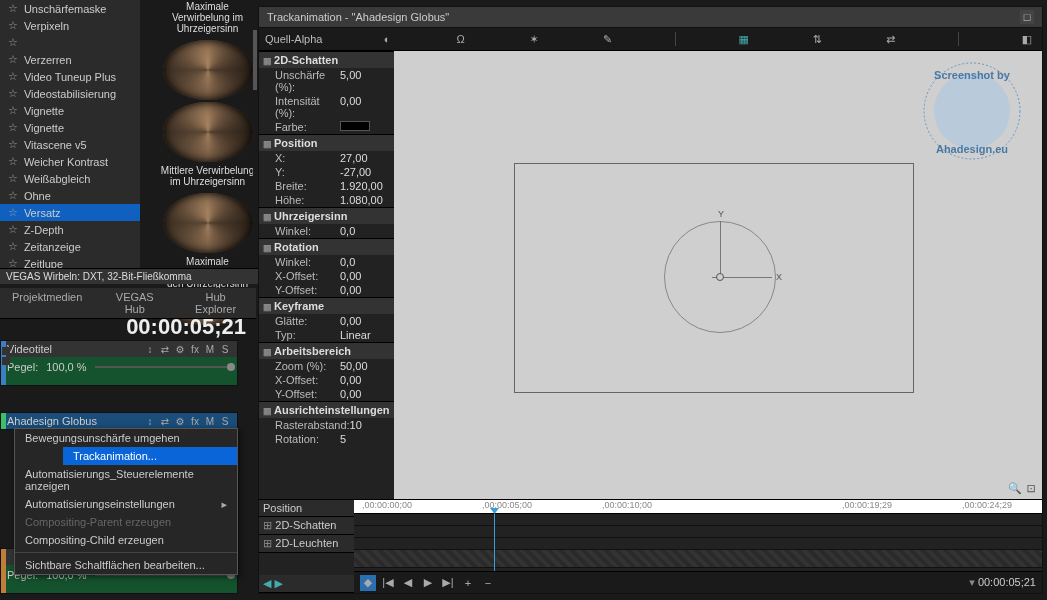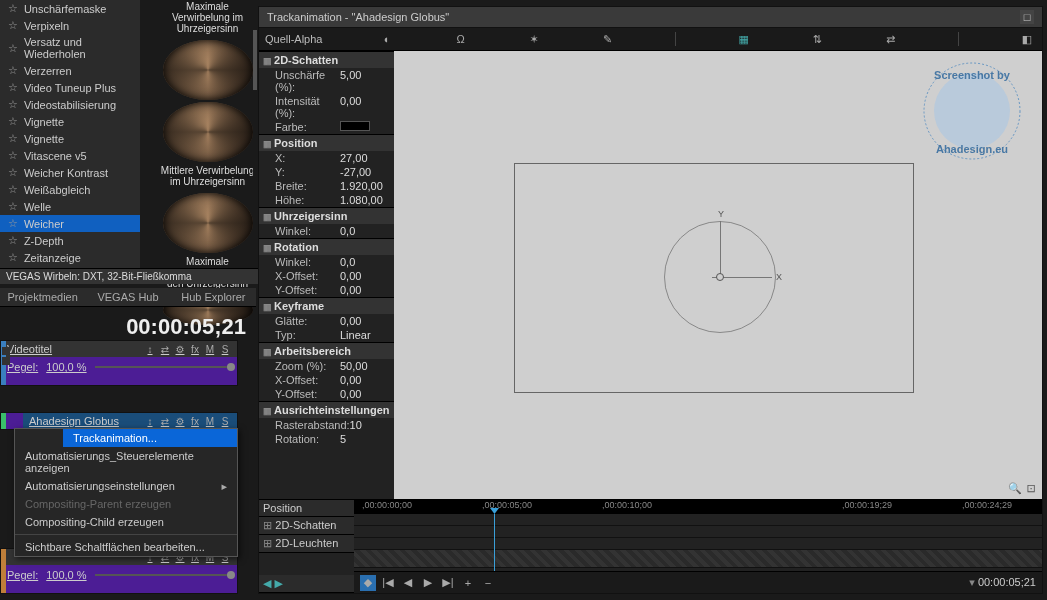--- a/index.html
+++ b/index.html
@@ -13,39 +13,39 @@
 
 
 .thumbcol { position:absolute; left:160px; top:0; width:95px; }
 .thumb { width:90px; height:60px; border-radius:50%; background:radial-gradient(circle at 40% 40%,#b8906a,#3a2b20); margin:2px auto; box-shadow:inset 0 0 10px #000; position:relative; overflow:hidden;}
 .thumb::after{content:"";position:absolute;inset:0;background:conic-gradient(from 0deg at 50% 50%, transparent, rgba(0,0,0,.5), transparent, rgba(0,0,0,.5), transparent);border-radius:50%;}
 .thumb-label { font-size:10px; text-align:center; color:#ddd; line-height:11px; padding:1px 0 4px; }
 
 
 .fx-footer { position:absolute; left:0; top:268px; width:264px; background:#333; padding:2px 6px; font-size:10px; color:#ddd; border-top:1px solid #000;}
 .tabs3 { position:absolute; left:0; top:288px; width:256px; display:flex; background:#2b2b2b; }
-.tabs3 div { flex:1; text-align:center; padding:3px 0; cursor:pointer; color:#aaa; border-bottom:1px solid #000;}
+.tabs3 div { flex:1; text-align:center; padding:3px 12px; cursor:pointer; color:#aaa; border-bottom:1px solid #000;}
 
 
 .tc { position:absolute; left:0; top:310px; width:256px; text-align:right; font-size:22px; font-weight:bold; color:#eee; padding:4px 10px;}
 
 
-.track { position:absolute; left:0; width:238px; background:#4c1d95; border:1px solid #111;text-decoration:underline; }
+.track { position:absolute; left:0; width:238px; background:#14532d; border:1px solid #111; }
 .track .hdr { display:flex; justify-content:space-between; align-items:center; padding:2px 6px; background:#333; }
 .track .hdr .btns { display:flex; gap:3px; }
 .track .hdr .btns span { width:12px; height:12px; display:inline-flex; align-items:center; justify-content:center; font-size:10px; color:#aaa;}
 .track .body { padding:4px 6px 12px; }
 .pegel { display:flex; align-items:center; gap:8px; }
 .pegelbar { flex:1; height:2px; background:#555; position:relative; }
 .pegelbar::after{content:"";position:absolute;left:100%;top:-3px;width:8px;height:8px;border-radius:50%;background:#888;transform:translateX(-4px);}
 
 .tcolor { position:absolute; left:0; top:0; width:5px; bottom:0; }
 .tc-blue{background:#3a7fbf;} .tc-green{background:#3abf6a;} .tc-orange{background:#bf7f3a;}
 
-.track.sel .hdr{background:#1a4d7a;margin-left:22px;}
+.track.sel .hdr{background:#1a4d7a;}
 
 
 .menu { position:absolute; left:14px; top:428px; width:224px; background:#262626; border:1px solid #555; box-shadow:2px 2px 6px rgba(0,0,0,.6); z-index:50;}
 .menu .mi { padding:3px 10px; cursor:pointer; }
 .menu .mi.sel { background:#0a66d8; color:#fff;margin-left:48px; }
 .menu .mi.dis { color:#666; }
 .menu .mi.arr::after{content:"▸";float:right;color:#aaa;}
 .menu .sep{height:1px;background:#444;margin:3px 0;}
 
 
@@ -77,21 +77,21 @@
 .axisY{position:absolute;left:326px;top:170px;width:0;height:56px;border-left:1px solid #777;}
 .axisY::after{content:"Y";position:absolute;left:-3px;top:-12px;font-size:9px;color:#555;}
 .axiso{position:absolute;left:322px;top:222px;width:8px;height:8px;border:1px solid #555;border-radius:50%;background:#cfcfcf;}
 .zoombtns{position:absolute;right:4px;bottom:4px;display:flex;gap:2px;}
 .zoombtns span{width:14px;height:14px;display:inline-flex;align-items:center;justify-content:center;color:#555;cursor:pointer;}
 
 .bottombar{height:94px;background:#1a1a1a;display:flex;border-top:1px solid #000;}
 .bb-left{width:95px;background:#222;display:flex;flex-direction:column;}
 .bb-left .lrow{padding:2px 4px;border-bottom:1px solid #000;background:#2b2b2b;}
 .bb-right{flex:1;display:flex;flex-direction:column;position:relative;}
-.ruler{height:14px;background:#000000;position:relative;border-bottom:1px solid #000;}
+.ruler{height:14px;background:#ffffff;position:relative;border-bottom:1px solid #000;}
 .ruler .tick{position:absolute;top:0;font-size:9px;color:#888;}
 .tl-rows{flex:1;background:#222;position:relative;}
 .tl-rows .r{height:12px;border-bottom:1px solid #111;position:relative;}
 .tl-rows .r.fat{height:18px;background:repeating-linear-gradient(45deg,#333 0 4px,#2a2a2a 4px 8px);}
 .cursor{position:absolute;top:0;bottom:0;width:1px;background:#3a9fd8;left:140px;}
 .cursor::before{content:"";position:absolute;top:-6px;left:-4px;width:9px;height:6px;background:#3a9fd8;clip-path:polygon(0 0,100% 0,50% 100%);}
 .transport{height:22px;background:#1a1a1a;display:flex;align-items:center;gap:4px;padding:0 6px;border-top:1px solid #000;}
 .transport .tb{width:16px;height:16px;display:inline-flex;align-items:center;justify-content:center;color:#aaa;cursor:pointer;}
 .transport .tc2{margin-left:auto;color:#ddd;}
 .watermark{position:absolute;right:20px;top:10px;width:100px;height:100px;opacity:.9;pointer-events:none;}
@@ -109,21 +109,20 @@
     <div class="fx-item">
       <span class="star">☆</span>
       <span>Unschärfemaske</span>
     </div>
     <div class="fx-item">
       <span class="star">☆</span>
       <span>Verpixeln</span>
     </div>
     <div class="fx-item">
       <span class="star">☆</span>
-      <span>Versatz und Wiederholen</span>
     </div>
     <div class="fx-item">
       <span class="star">☆</span>
       <span>Verzerren</span>
     </div>
     <div class="fx-item">
       <span class="star">☆</span>
       <span>Video Tuneup Plus</span>
     </div>
     <div class="fx-item">
@@ -145,25 +144,25 @@
     <div class="fx-item">
       <span class="star">☆</span>
       <span>Weicher Kontrast</span>
     </div>
     <div class="fx-item">
       <span class="star">☆</span>
       <span>Weißabgleich</span>
     </div>
     <div class="fx-item">
       <span class="star">☆</span>
-      <span>Welle</span>
+      <span>Ohne</span>
     </div>
     <div class="fx-item sel">
       <span class="star">☆</span>
-      <span>Weicher</span>
+      <span>Versatz</span>
     </div>
     <div class="fx-item">
       <span class="star">☆</span>
       <span>Z-Depth</span>
     </div>
     <div class="fx-item">
       <span class="star">☆</span>
       <span>Zeitanzeige</span>
     </div>
     <div class="fx-item">
@@ -226,20 +225,21 @@
         <span>⇄</span>
         <span>⚙</span>
         <span>fx</span>
         <span>M</span>
         <span>S</span>
       </span>
   </div>
 </div>
 
 <div class="menu" id="menu">
+    <div class="mi">Bewegungsunschärfe umgehen</div>
     <div class="mi sel">Trackanimation...</div>
     <div class="mi">Automatisierungs_Steuerelemente anzeigen</div>
     <div class="mi arr">Automatisierungseinstellungen</div>
     <div class="mi dis">Compositing-Parent erzeugen</div>
     <div class="mi">Compositing-Child erzeugen</div>
     <div class="sep"></div>
     <div class="mi">Sichtbare Schaltflächen bearbeiten...</div>
   </div>
 
 <div class="track" style="top:548px">

